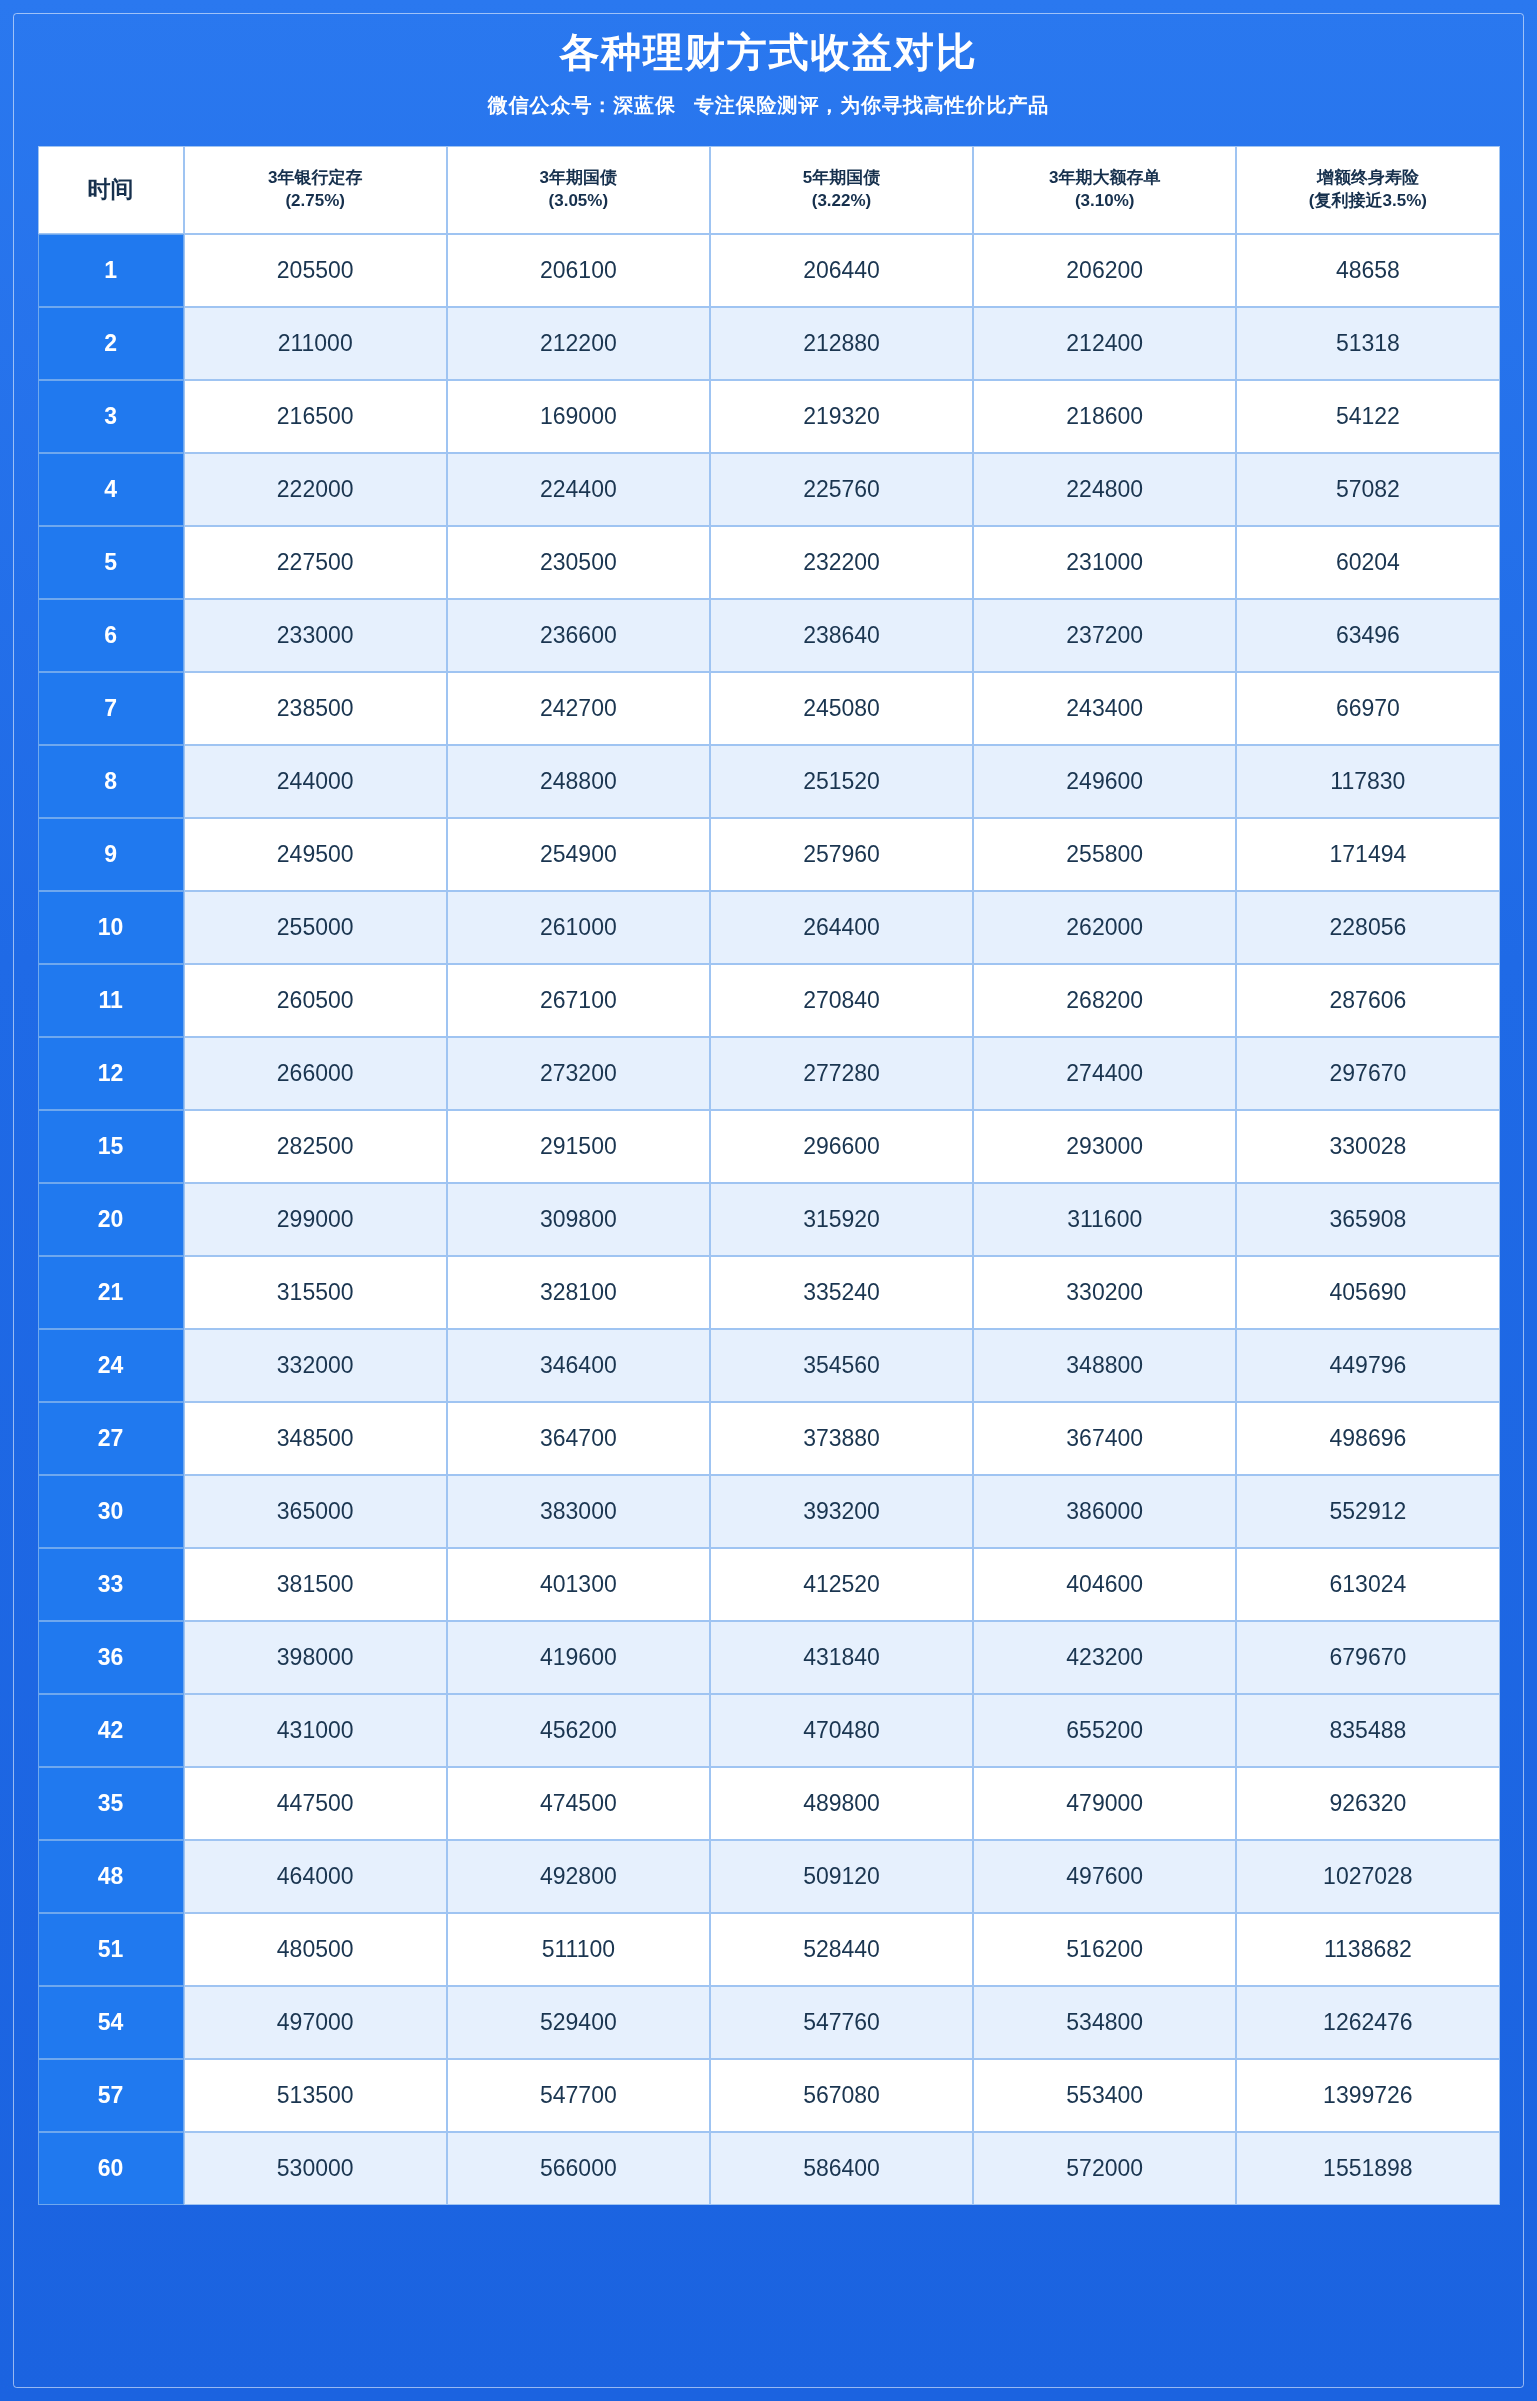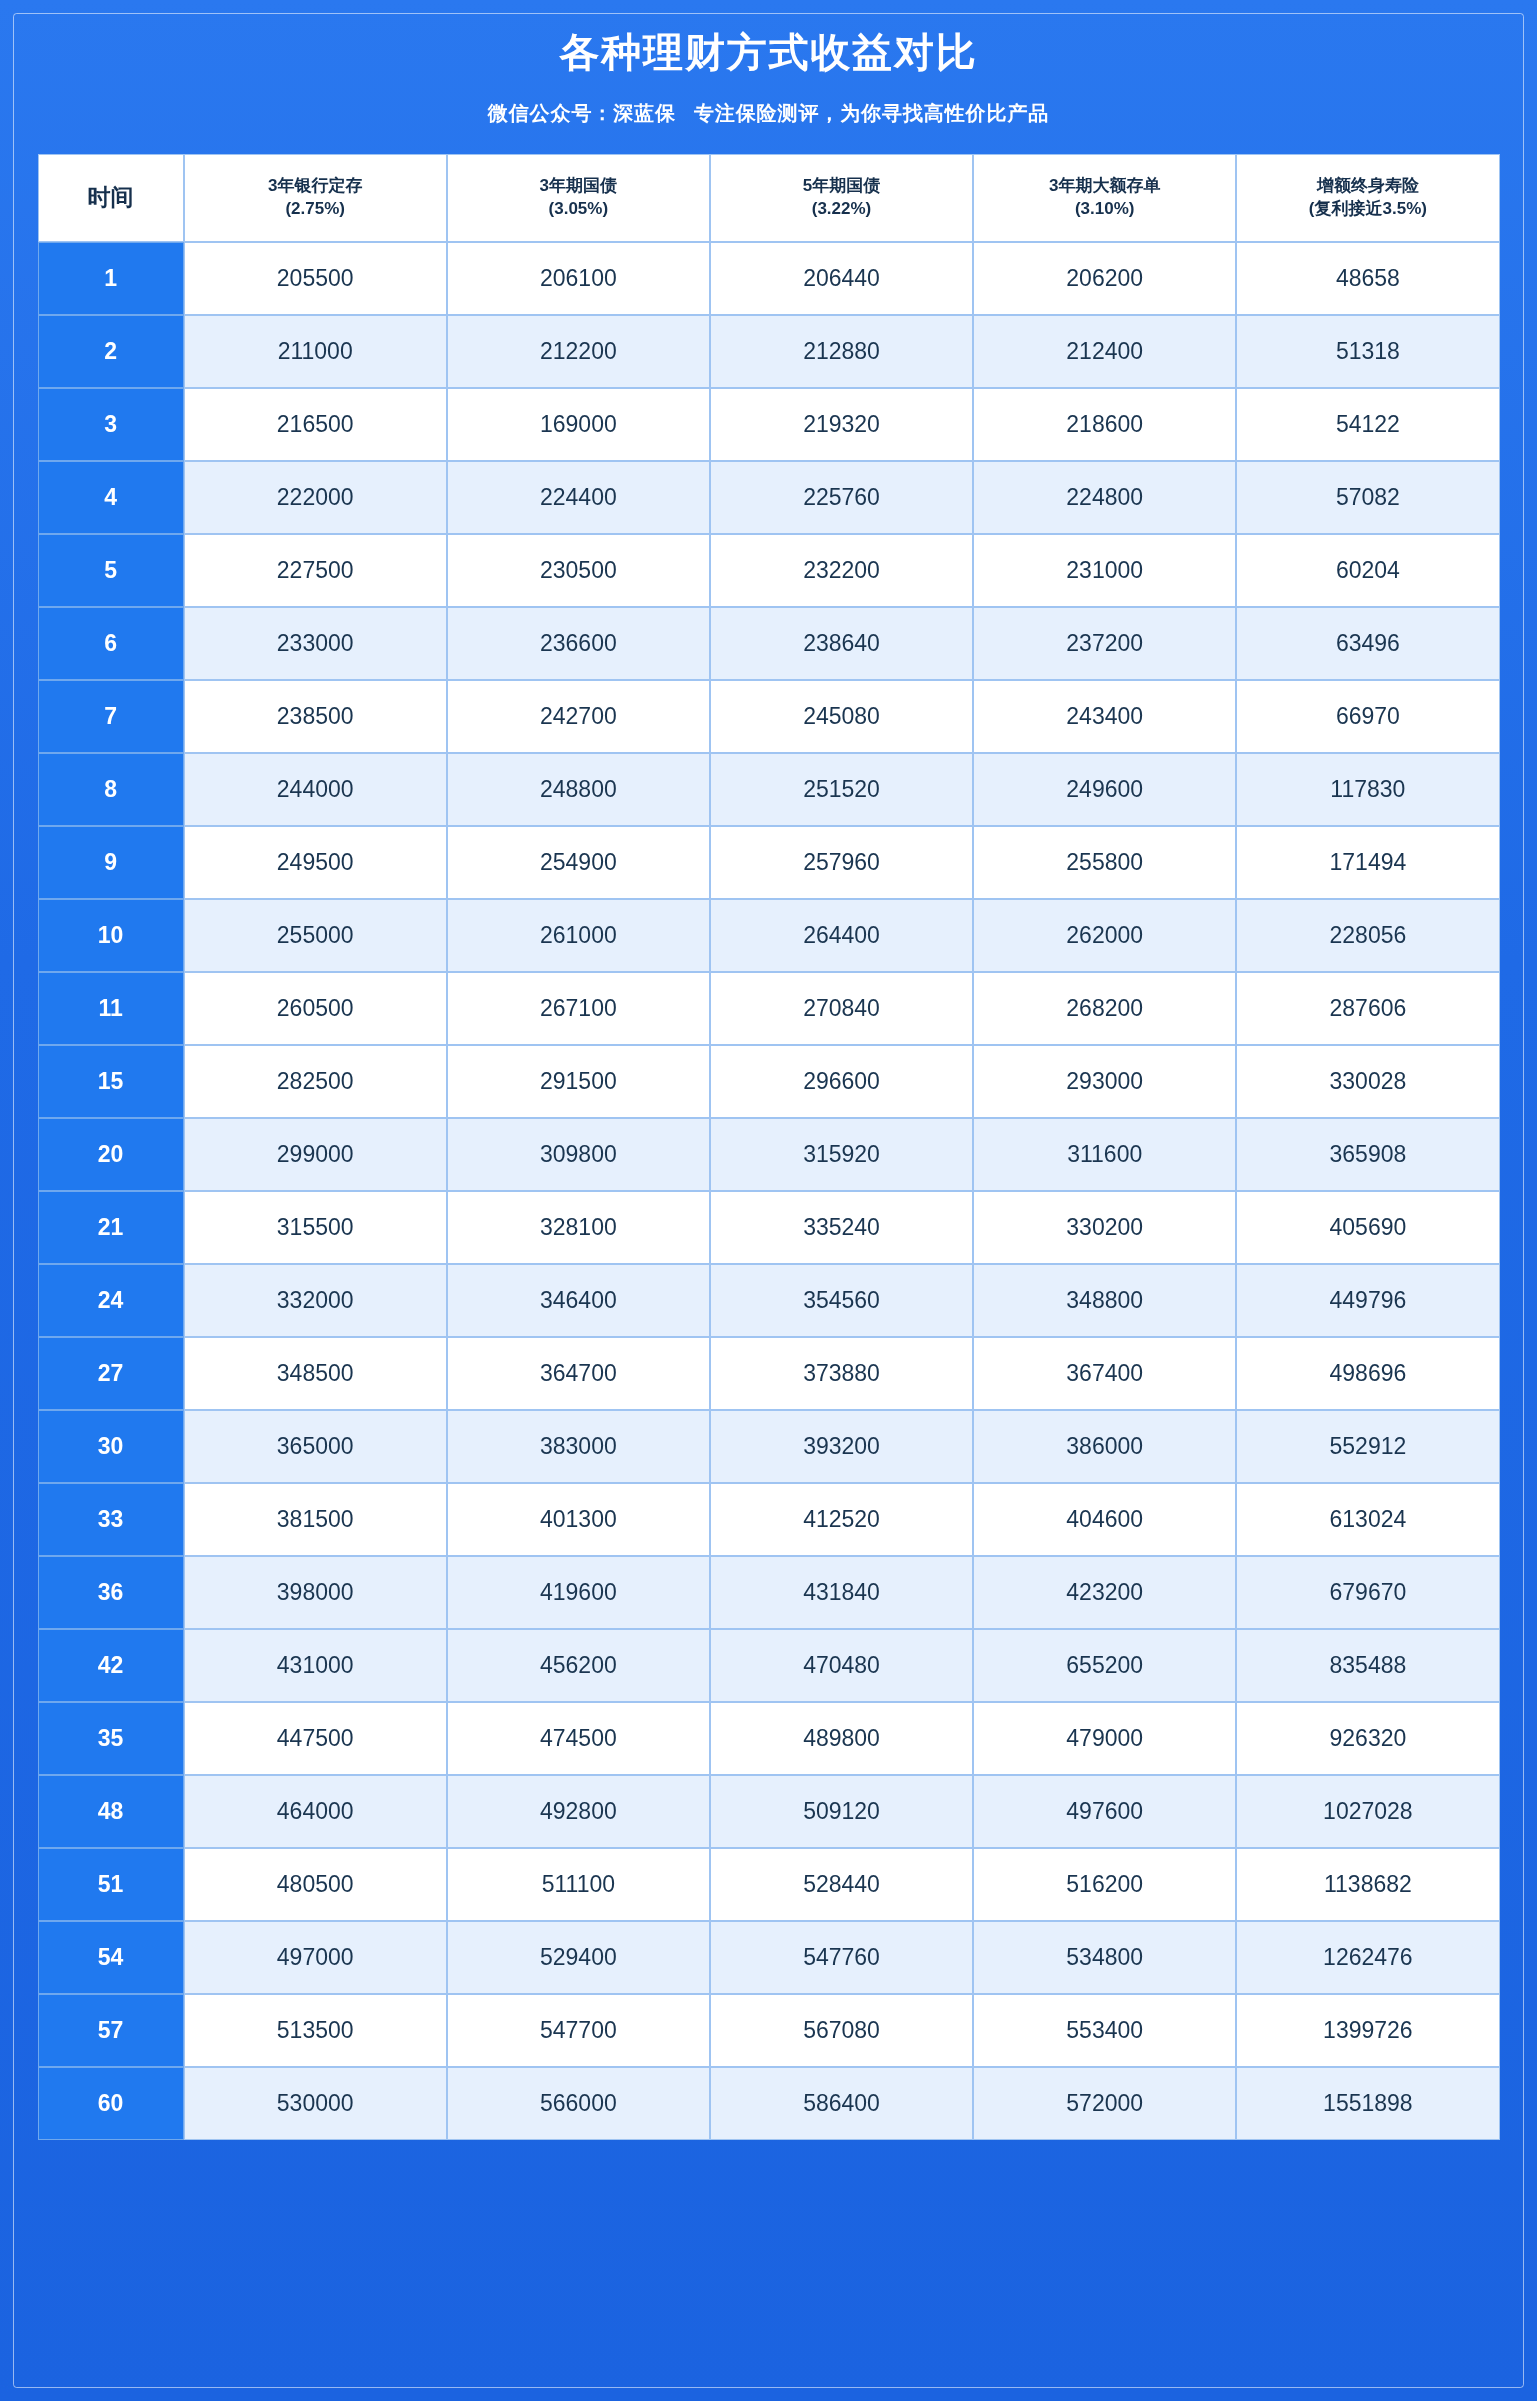--- a/index.html
+++ b/index.html
@@ -43,21 +43,21 @@
     font-size: 40px;
     font-weight: bold;
     letter-spacing: 1.8px;
     line-height: 1.2;
     margin: 0;
   }
   .subtitle {
     color: #ffffff;
     font-size: 20px;
     font-weight: bold;
-    margin-top: 24px;
+    margin-top: 16px;
     letter-spacing: 0.9px;
   }
   .subtitle .gap { display: inline-block; width: 18px; }
 
   
   .watermark {
     position: absolute;
     left: 0;
     top: 0;
     width: 1537px;
@@ -276,20 +276,28 @@
             <td class="val">228056</td>
           </tr>
           <tr class="odd">
             <td class="time-cell">11</td>
             <td class="val">260500</td>
             <td class="val">267100</td>
             <td class="val">270840</td>
             <td class="val">268200</td>
             <td class="val">287606</td>
           </tr>
+          <tr class="even">
+            <td class="time-cell">12</td>
+            <td class="val">266000</td>
+            <td class="val">273200</td>
+            <td class="val">277280</td>
+            <td class="val">274400</td>
+            <td class="val">297670</td>
+          </tr>
           <tr class="odd">
             <td class="time-cell">15</td>
             <td class="val">282500</td>
             <td class="val">291500</td>
             <td class="val">296600</td>
             <td class="val">293000</td>
             <td class="val">330028</td>
           </tr>
           <tr class="even">
             <td class="time-cell">20</td>

